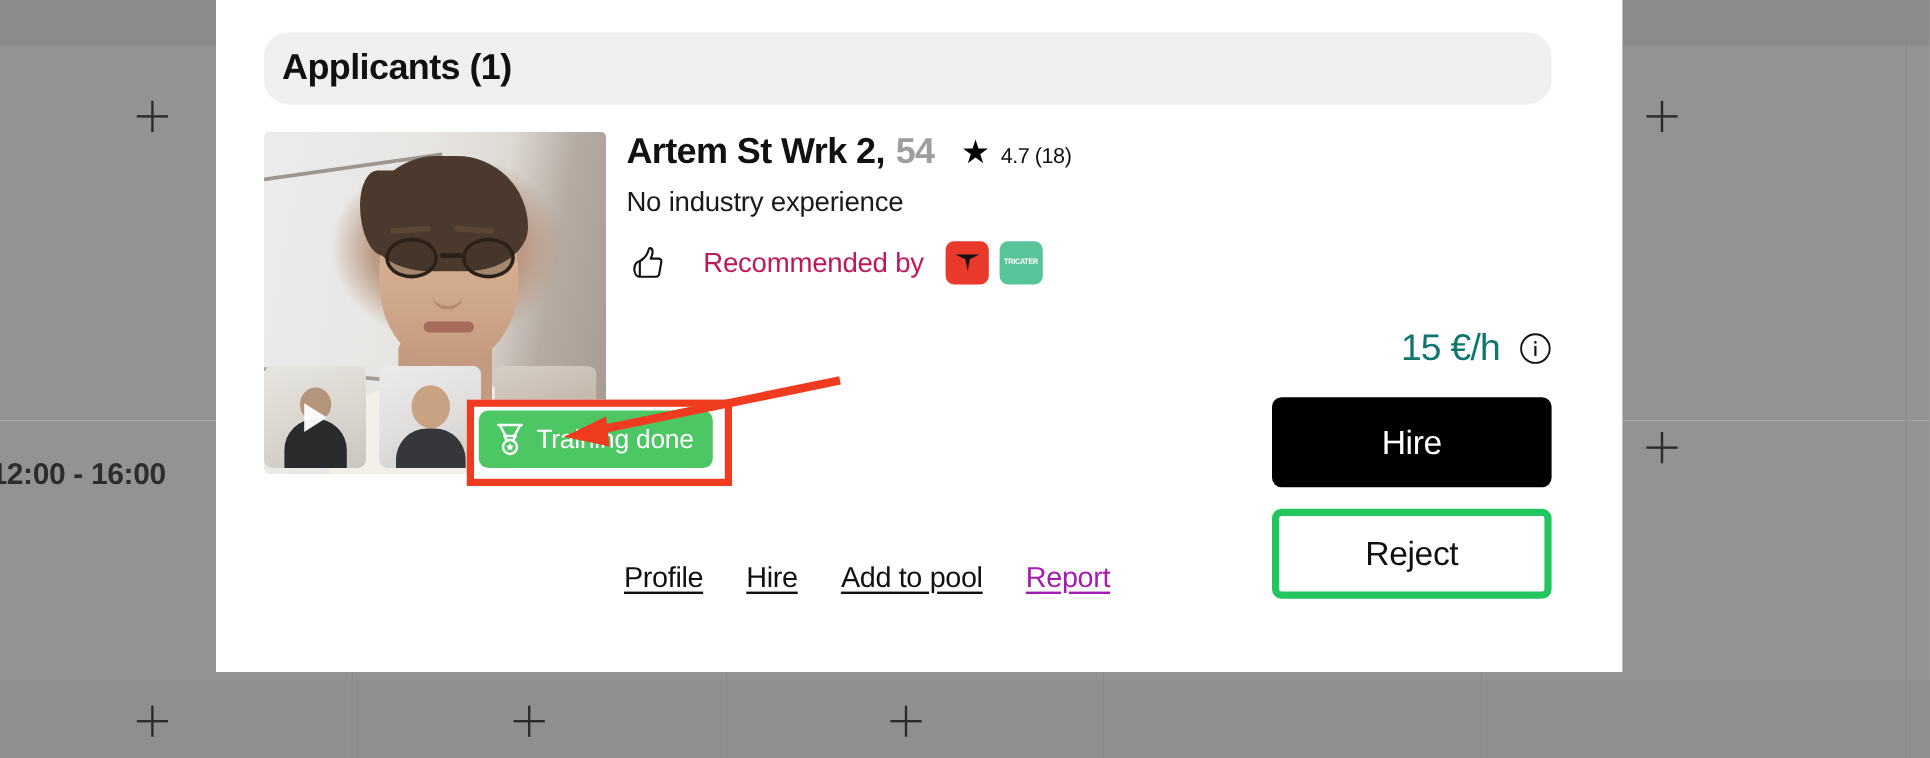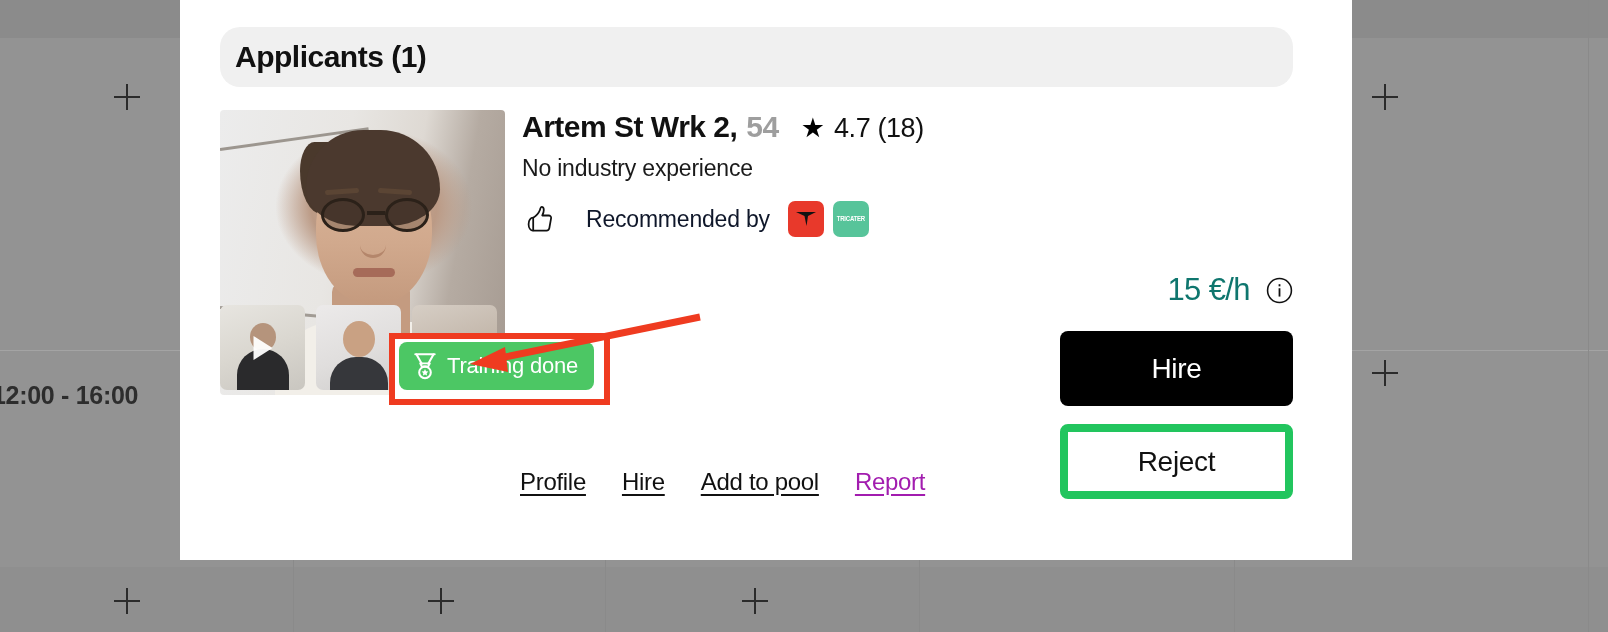--- a/index.html
+++ b/index.html
@@ -145,25 +145,25 @@
   }
   .dots { position: absolute; left: 50%; top: 50%; transform: translate(-50%,-50%); display: flex; gap: 5px; }
   .dots i { width: 7px; height: 7px; border-radius: 50%; background: #fff; display: block; }
 
   
   .info { position: absolute; left: 342px; top: 110px; }
   .name-row { display: flex; align-items: baseline; gap: 0; }
   .cand-name { font-size: 30px; font-weight: bold; color: #111; letter-spacing: -0.5px; }
   .cand-age { font-size: 30px; font-weight: bold; color: #9e9e9e; letter-spacing: -0.5px; margin-left: 9px; }
   .star-icon { font-size: 27px; color: #000; margin-left: 22px; line-height: 1; }
-  .rating { font-size: 27px; color: #111; margin-left: 9px; letter-spacing: -0.4px; }
+  .rating { font-size: 18px; color: #111; margin-left: 9px; letter-spacing: -0.4px; }
   .experience { margin-top: 11px; font-size: 23px; color: #1a1a1a; letter-spacing: -0.2px; }
   .rec-row { margin-top: 19px; display: flex; align-items: center; }
   .thumbup-icon { width: 33px; height: 33px; }
-  .rec-text { font-size: 23px; color: #0f172a; margin-left: 31px; letter-spacing: -0.2px; text-align: right; }
+  .rec-text { font-size: 23px; color: #be185d; margin-left: 31px; letter-spacing: -0.2px; text-align: right; }
   .rec-badges { display: flex; gap: 9px; margin-left: 18px; }
   .rec-badge {
     width: 36px; height: 36px; border-radius: 7px;
     display: flex; align-items: center; justify-content: center;
   }
   .rec-badge.red { background: #e8392b; }
   .rec-badge.green { background: #57c49a; }
   .badge-mini-text {
     font-size: 6px; color: #fff; font-weight: bold; letter-spacing: -0.2px;
     transform: scaleY(1.1);
@@ -183,21 +183,21 @@
     display: flex; align-items: center; justify-content: flex-end; gap: 16px;
   }
   .rate-value { font-size: 31px; color: #0f766e; letter-spacing: -0.6px; }
   .info-icon { width: 27px; height: 27px; }
   .btn {
     position: absolute; left: 880px; width: 233px; height: 75px;
     display: flex; align-items: center; justify-content: center;
     font-size: 28px; border-radius: 8px; cursor: pointer; letter-spacing: -0.3px;
   }
   .btn-hire { top: 331px; background: #000; color: #fff; }
-  .btn-reject { top: 424px; background: #fff; color: #111; border: 8px solid #22c55e; }
+  .btn-reject { top: 424px; background: #fff; color: #111; border: 6px solid #22c55e; }
 
   
   .arrow-svg { position: absolute; left: 0; top: 0; width: 1608px; height: 632px; pointer-events: none; z-index: 9; }
 </style>
 </head>
 <body>
 
 <div id="root">
 
   <div class="bg">

